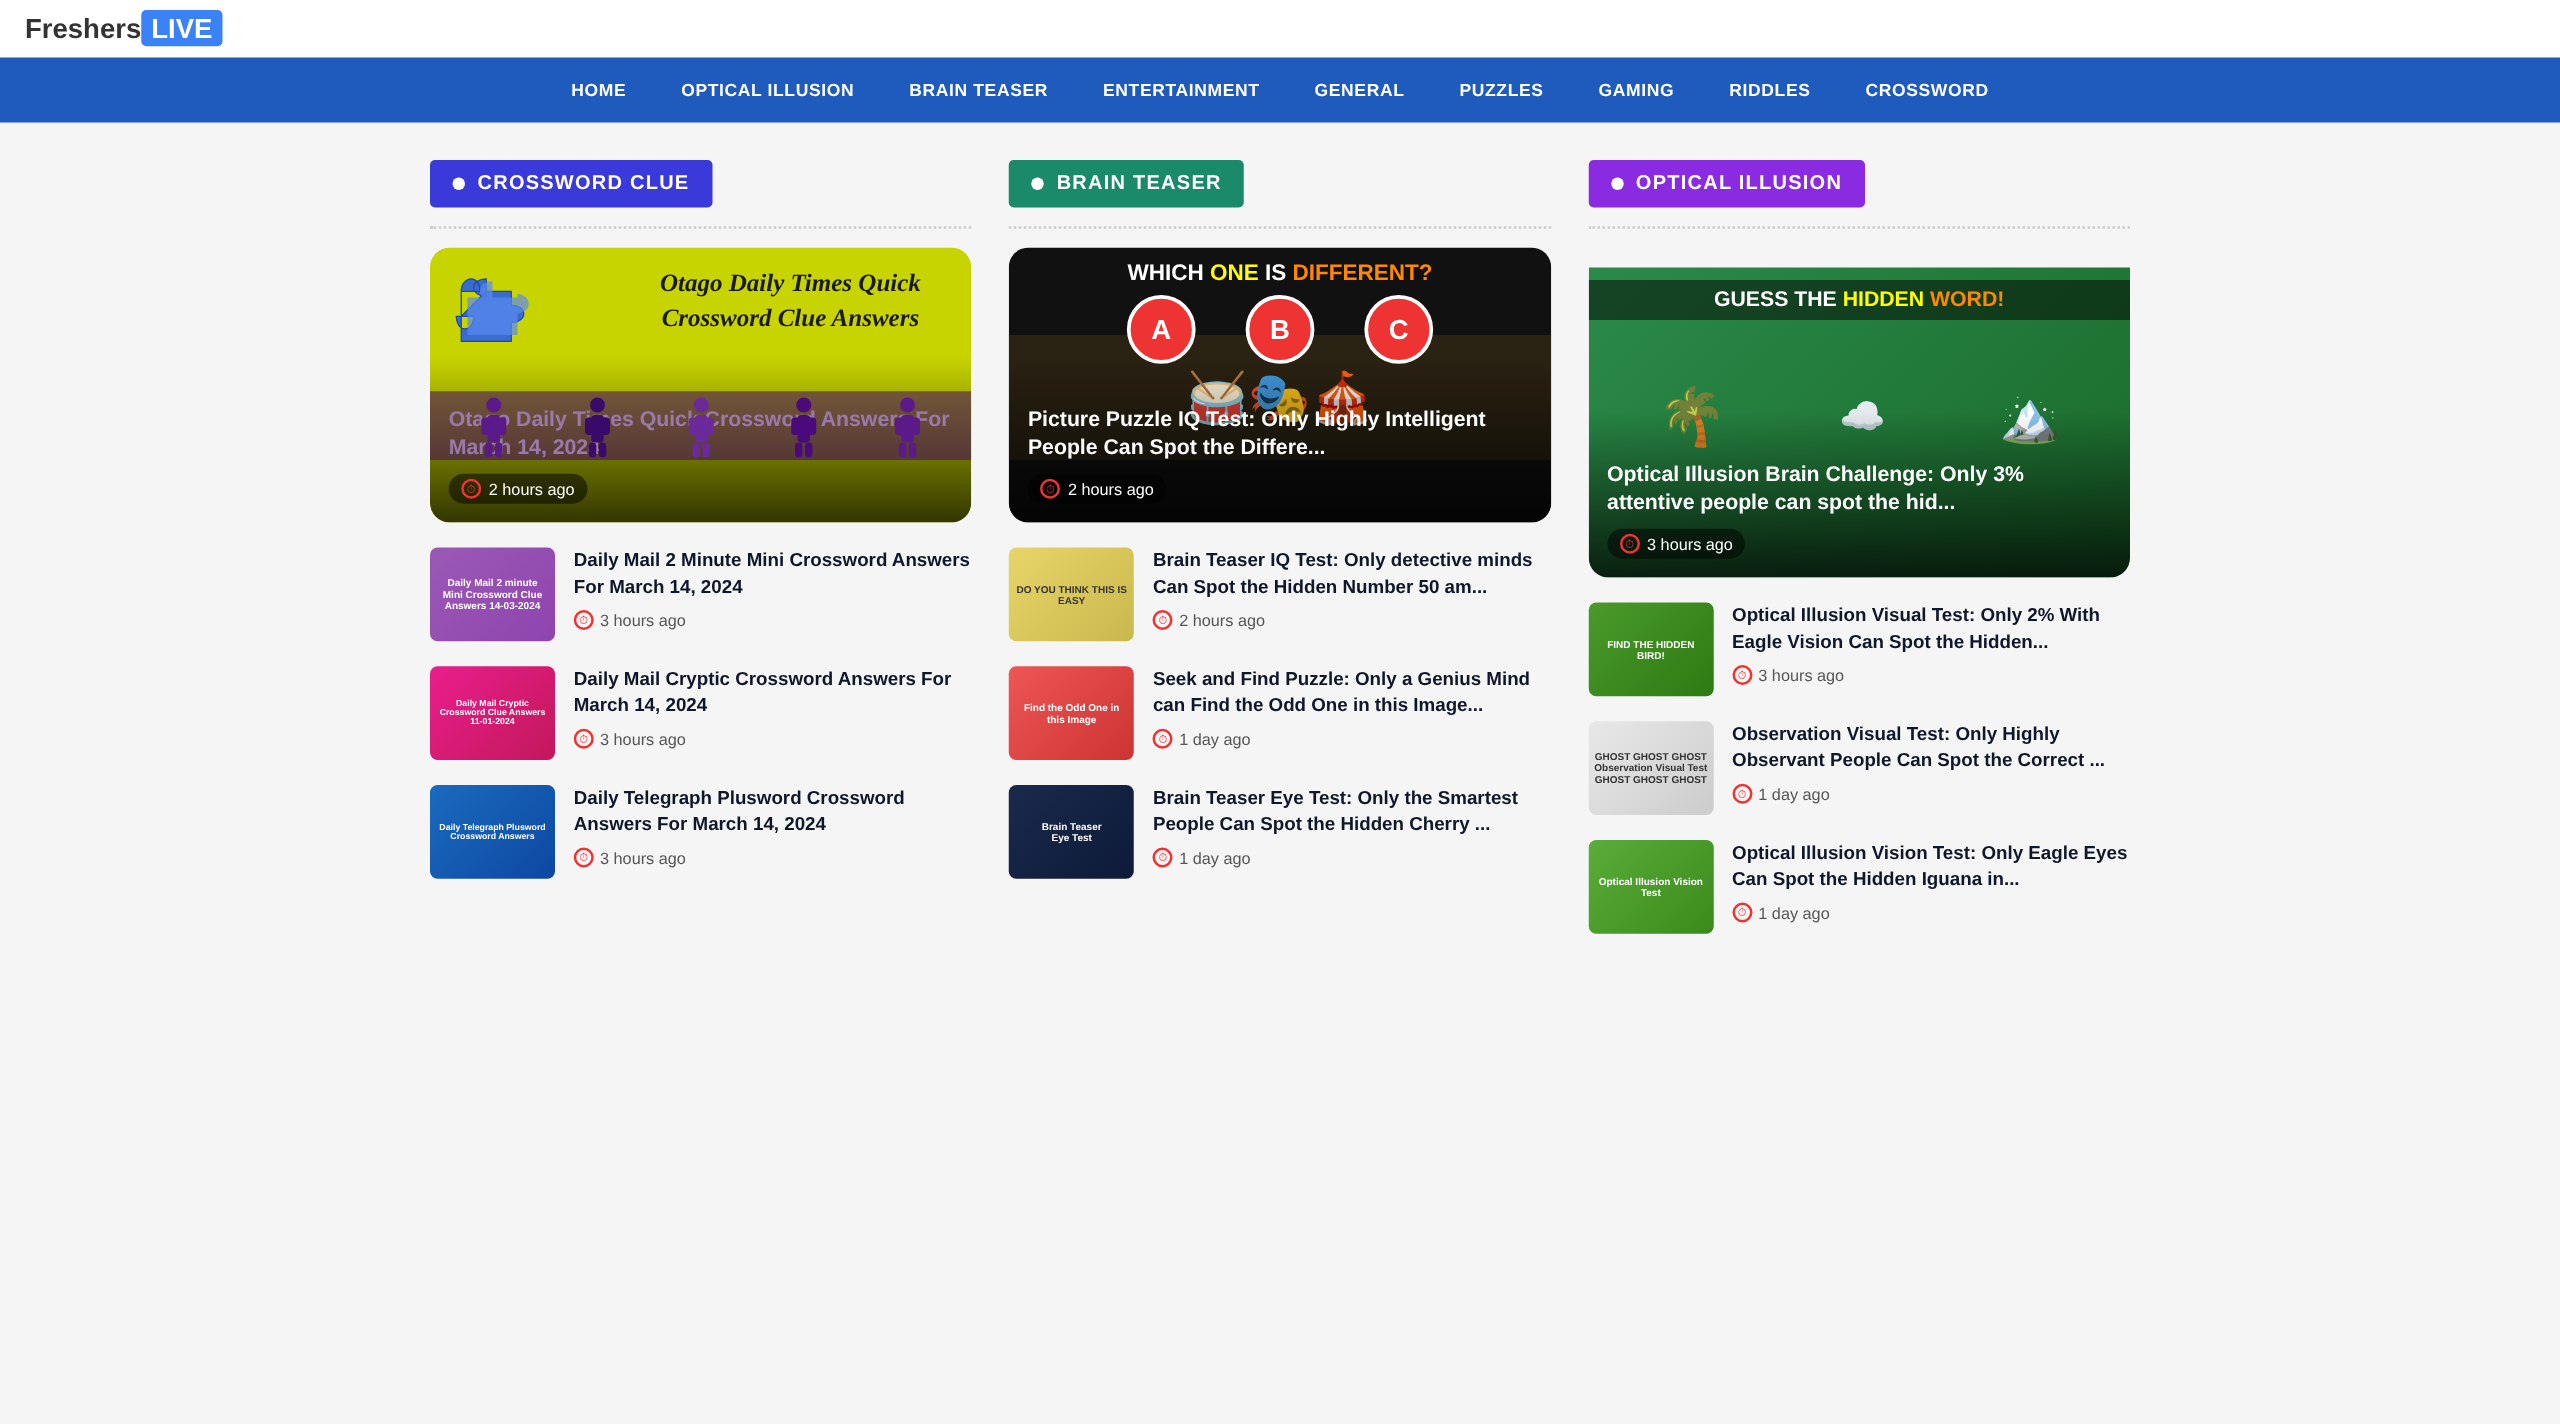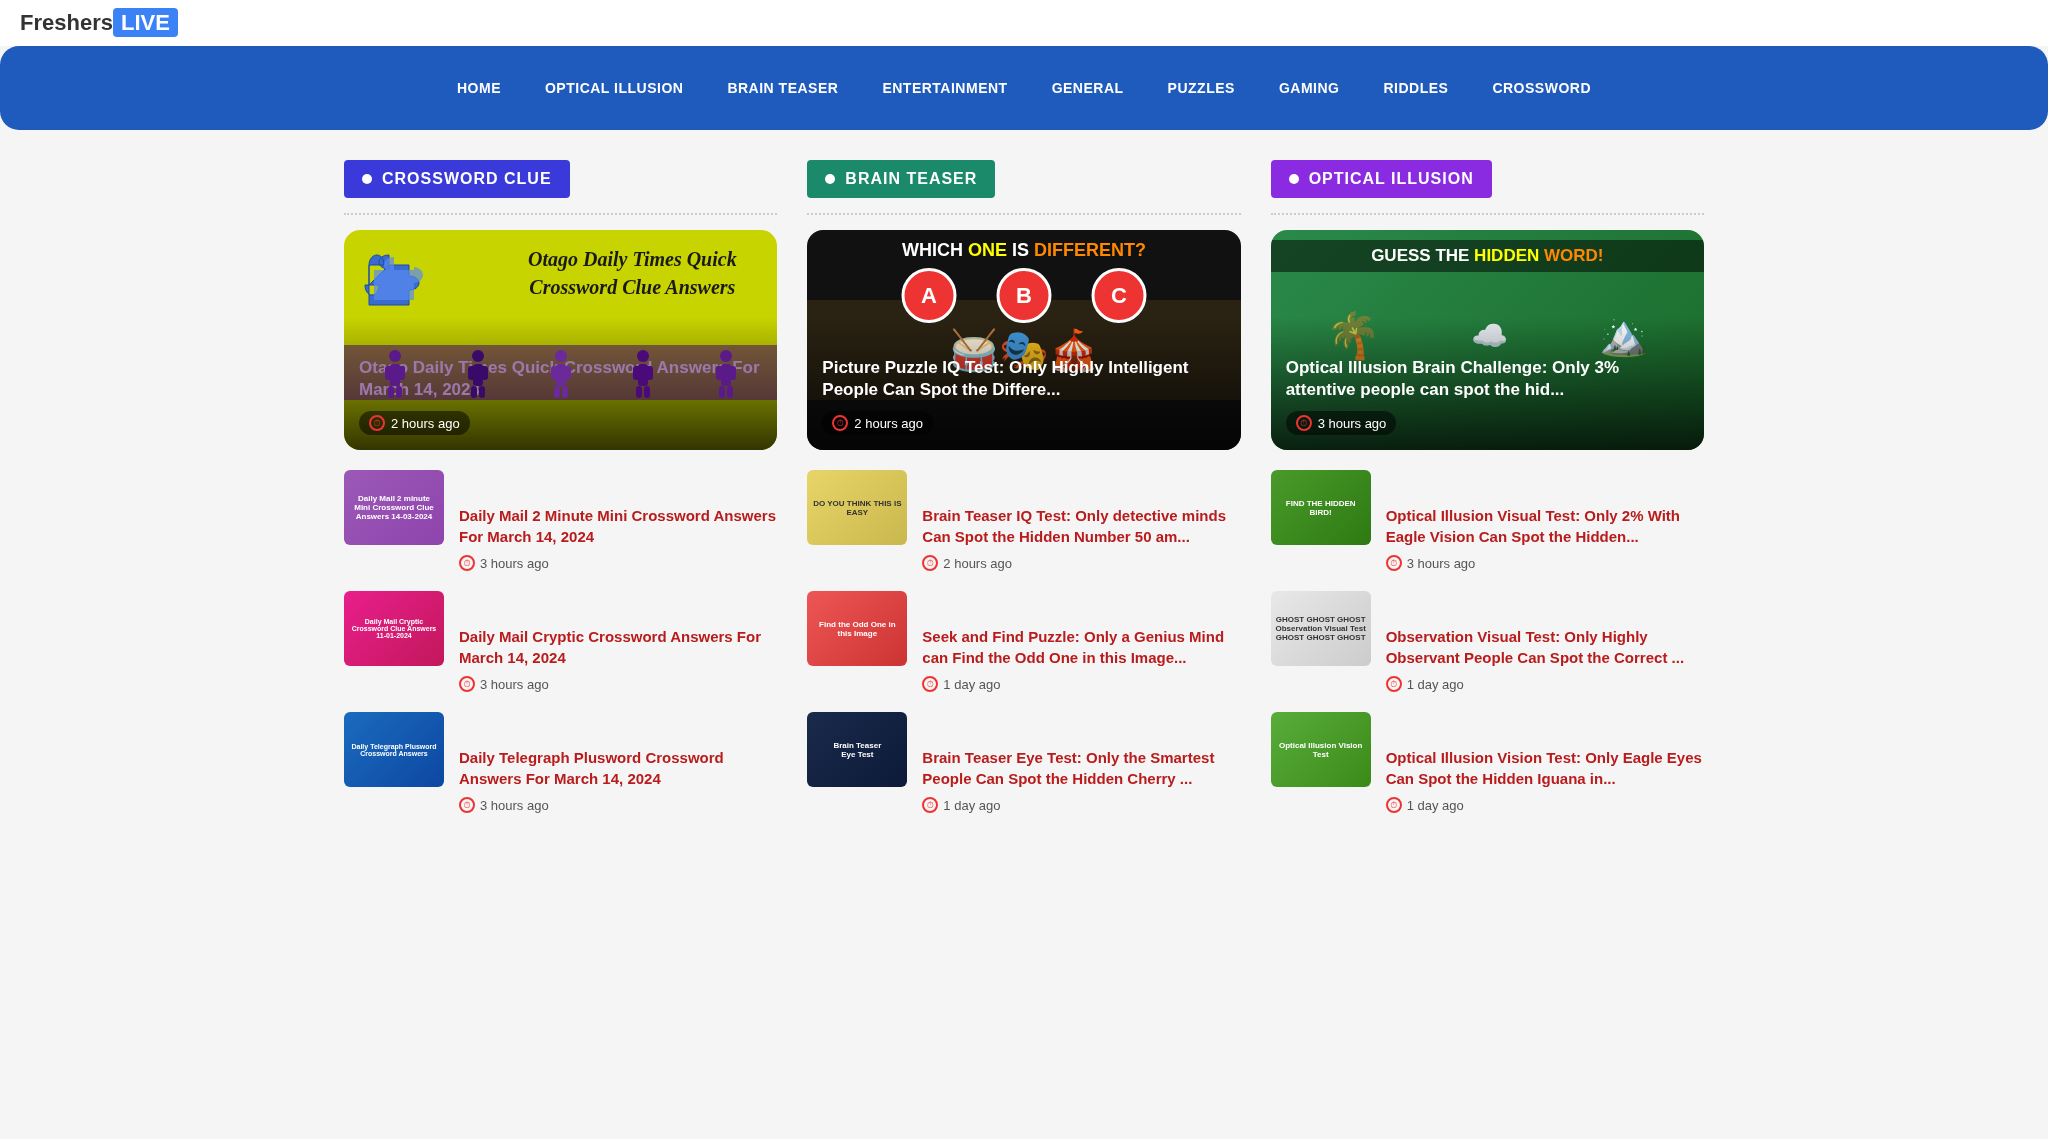--- a/index.html
+++ b/index.html
@@ -20,22 +20,21 @@
     .logo span {
       background: #1e5bbd;
       color: #fff;
       padding: 2px 8px;
       border-radius: 4px;
     }
 
     
     .main-nav {
       background: #1e5bbd;
-      padding: 16px;
-      border-radius: 19px;
+      padding: 0;
     }
     .main-nav ul {
       display: flex;
       list-style: none;
       justify-content: center;
     }
     .main-nav ul li a {
       display: block;
       color: #fff;
       text-decoration: none;
@@ -141,24 +140,23 @@
       justify-content: center;
       font-size: 9px;
       text-align: center;
       color: #fff;
       font-weight: bold;
     }
     .article-info { flex: 1; }
     .article-title {
       font-size: 15px;
       font-weight: bold;
-      color: #b91c1c;
+      color: #0f172a;
       line-height: 1.4;
       margin-bottom: 8px;
-      margin-top: 35px;
     }
     .article-time {
       display: flex;
       align-items: center;
       gap: 5px;
       font-size: 13px;
       color: #555;
     }
     .time-icon {
       width: 16px;
@@ -195,23 +193,24 @@
       align-items: flex-end;
     }
     .featured-img-bt {
       width: 100%;
       height: 220px;
       background: #111;
       position: relative;
     }
     .featured-img-opt {
       width: 100%;
-      height: 220px;
+      height: 248px;
       background: linear-gradient(135deg, #2a8a4a, #1a6a2a);
       position: relative;
+      margin-top: 16px;
     }
   </style>
 </head>
 <body>
 
 <header class="site-header">
   <div class="logo">
     <span style="font-size: 22px; font-weight: bold; color: rgb(51, 51, 51); background: none; padding: 0px; border-radius: 0px;">Freshers</span><span style="background:#3b82f6;color:#fff;padding:2px 8px;border-radius:4px;">LIVE</span>
   </div>
 </header>

